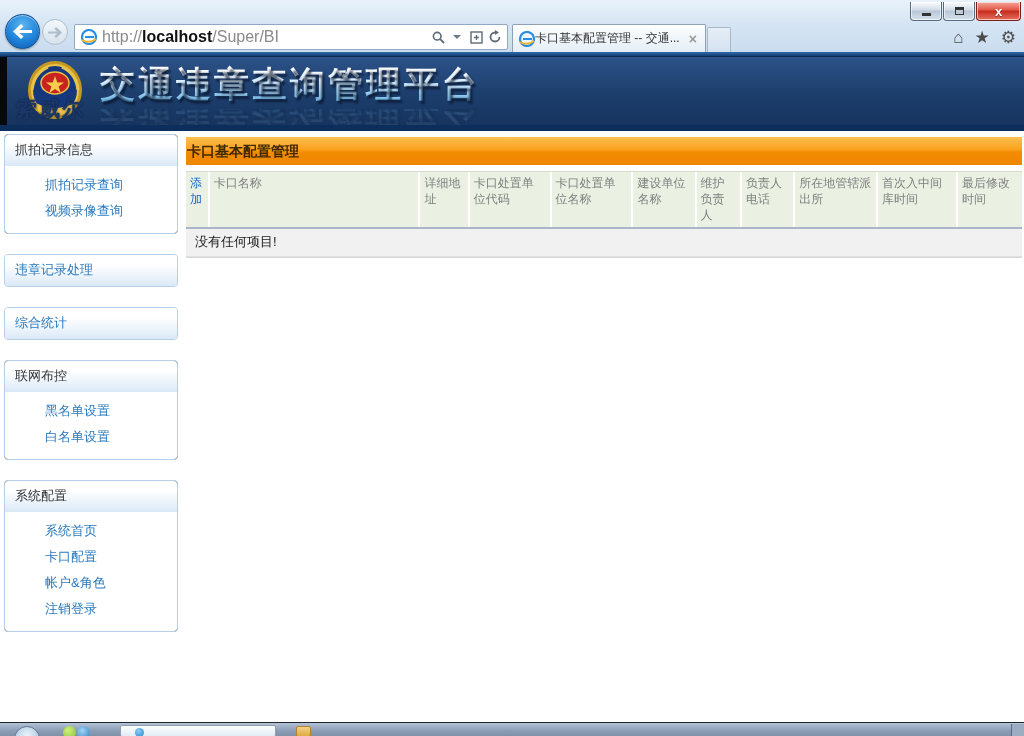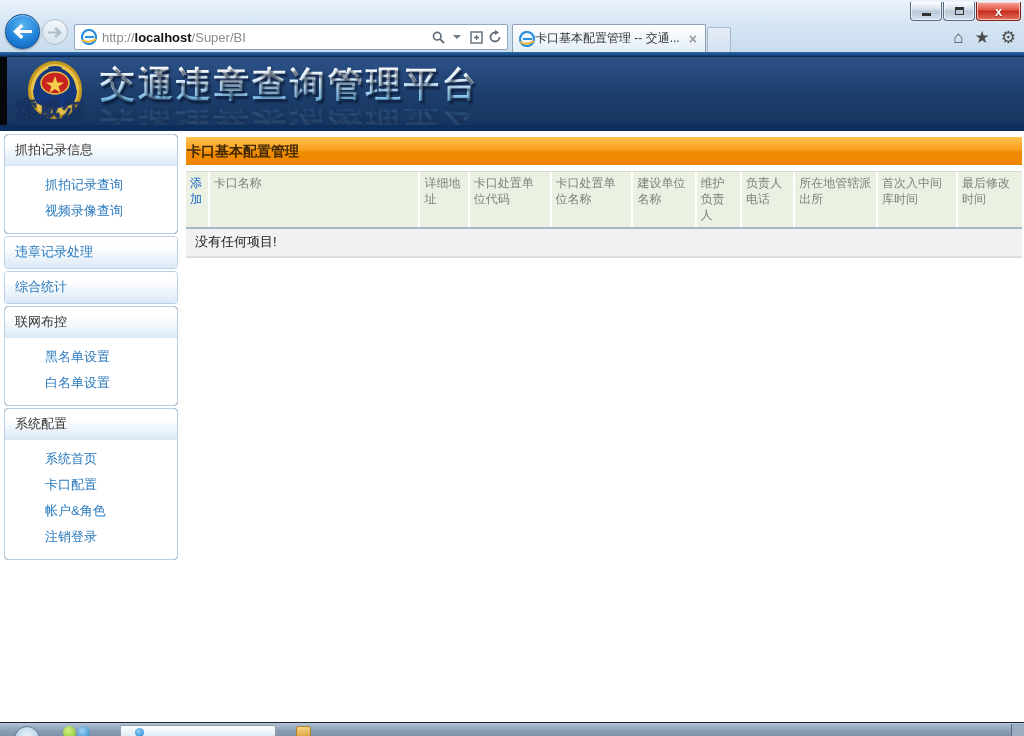--- a/index.html
+++ b/index.html
@@ -25,21 +25,21 @@
   .back-btn { position:absolute; left:5px; top:14px; width:35px; height:35px; border-radius:50%;
     background:radial-gradient(circle at 50% 30%, #5cb6f2, #1d7fd6 60%, #0f5cb0); border:1px solid #0d4f94;
     display:flex; align-items:center; justify-content:center; box-shadow:0 1px 2px rgba(0,0,0,.35), inset 0 1px 1px rgba(255,255,255,.5); z-index:5; }
   .fwd-btn { position:absolute; left:42px; top:19px; width:26px; height:26px; border-radius:50%;
     background:linear-gradient(#f3f8fc, #d7e2ec); border:1px solid #aebfcf;
     display:flex; align-items:center; justify-content:center; z-index:4; }
 
   .addressbar { position:absolute; left:74px; top:24px; width:434px; height:26px; background:#fff;
     border:1px solid #8fa9c4; border-radius:2px; display:flex; align-items:center; padding:0 4px; }
   .addr-favicon { width:16px; height:16px; margin:0 5px 0 2px; flex:none; }
-  .url { font-size:13px; color:#8a8a8a; white-space:nowrap; flex:1; overflow:hidden; }
+  .url { font-size:16px; color:#8a8a8a; white-space:nowrap; flex:1; overflow:hidden; }
   .url .host { color:#111; font-weight:bold; }
   .addr-icons { display:flex; align-items:center; flex:none; }
   .addr-icons > span { display:inline-flex; align-items:center; justify-content:center; width:16px; height:18px; margin-left:3px; }
   .caret-down { width:0; height:0; border-left:4px solid transparent; border-right:4px solid transparent; border-top:4px solid #6c7886; }
 
   .tab { position:absolute; left:512px; top:24px; width:194px; height:28px;
     background:linear-gradient(#fdfeff, #eef4fa 60%, #e4edf6); border:1px solid #8fa0b2; border-bottom:none;
     border-radius:2px 2px 0 0; display:flex; align-items:center; padding:0 6px; }
   .tab-title { font-size:12px; color:#333; flex:1; white-space:nowrap; overflow:hidden; }
   .tab-close { color:#9a9a9a; font-size:14px; font-weight:bold; padding:0 2px; line-height:1; }
@@ -66,21 +66,21 @@
       text-shadow:2px 3px 2px rgba(5,15,35,.6); }
   }
   .banner-title.reflect { transform:scaleY(-1); opacity:.22; height:24px; overflow:hidden; margin-top:1px;
     -webkit-mask-image:linear-gradient(rgba(0,0,0,0), rgba(0,0,0,.9)); mask-image:linear-gradient(rgba(0,0,0,0), rgba(0,0,0,.9)); }
 
   
   .content { position:absolute; left:0; top:125px; width:1024px; height:597px; background:#fff;
     border-top:6px solid #0c2e5d; }
 
   .sidebar { position:absolute; left:4px; top:3px; width:174px; }
-  .sb-box { border:1px solid #b7cfe7; border-radius:4px; background:#000000; margin-bottom:2px; overflow:hidden; }
+  .sb-box { border:1px solid #b7cfe7; border-radius:4px; background:#000000; margin-bottom:20px; overflow:hidden; }
   .sb-header { padding:6px 10px 7px; font-size:13px; color:#333;
     background:linear-gradient(#ffffff 30%, #e3eef9 85%, #d8e8f6); cursor:pointer; }
   .sb-header.link { color:#2a79bd; }
   .sb-items { padding:6px 0 9px; background:#fff; }
   .sb-item { padding:4px 0 4px 40px; font-size:13px; color:#2a79bd; cursor:pointer; }
 
   .main { position:absolute; left:186px; top:6px; width:836px; }
   .panel-title { height:28px; line-height:28px; padding-left:1px; font-size:14px; font-weight:bold; color:#402800;
     background:linear-gradient(#fdc14f 0%, #f9a01f 45%, #f18c00 55%, #ef8500 100%); }
   .grid { margin-top:6px; border-bottom:1px solid #d7d7d7; }

